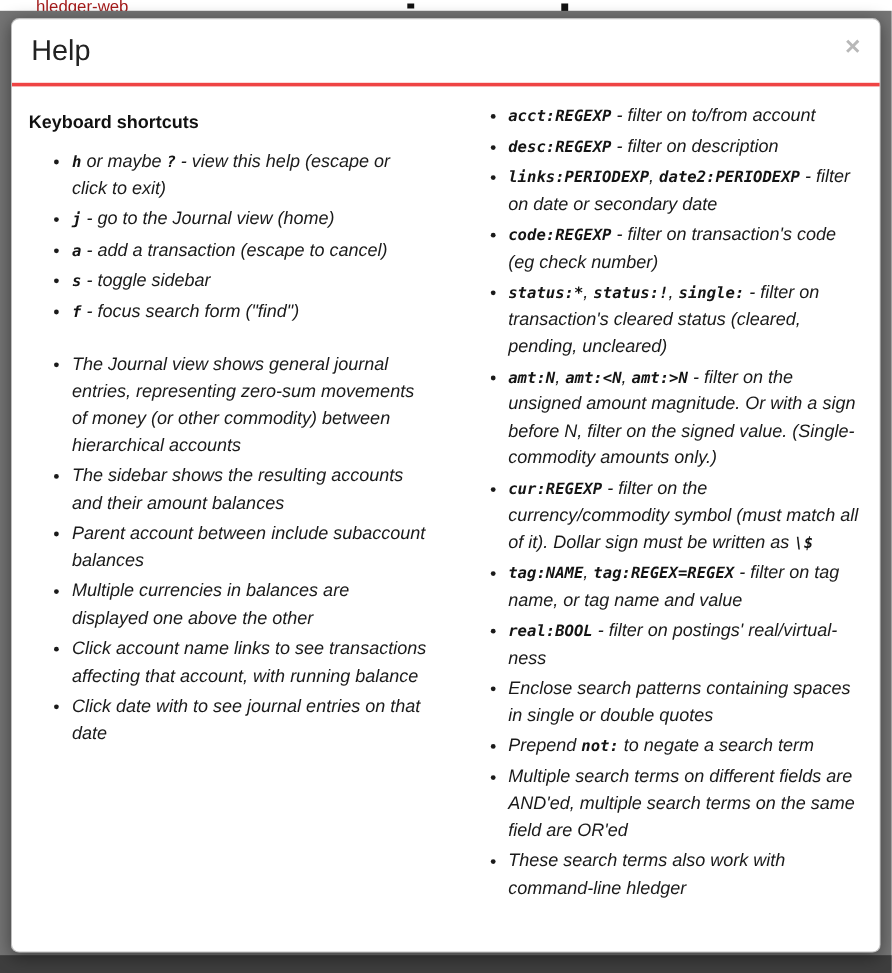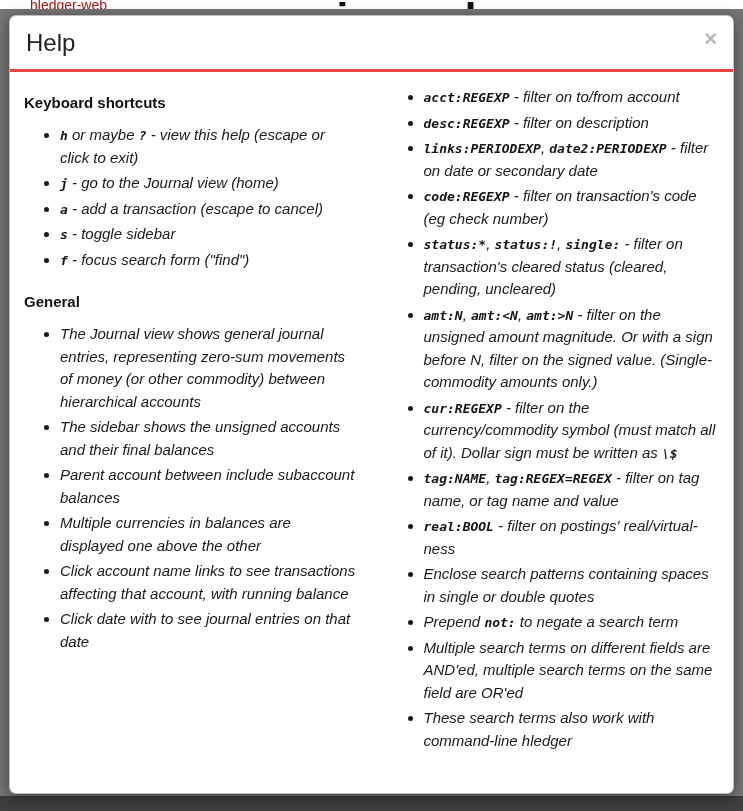--- a/index.html
+++ b/index.html
@@ -75,24 +75,23 @@
     <div class="cols">
         <div class="help-col">
           <div class="sec-heading">Keyboard shortcuts</div>
           <ul class="help-list">
             <li><code>h</code> or maybe <code>?</code> - view this help (escape or click to exit)</li>
             <li><code>j</code> - go to the Journal view (home)</li>
             <li><code>a</code> - add a transaction (escape to cancel)</li>
             <li><code>s</code> - toggle sidebar</li>
             <li><code>f</code> - focus search form ("find")</li>
           </ul>
-          <div class="sec-heading">General</div>
           <ul class="help-list">
             <li>The Journal view shows general journal entries, representing zero-sum movements of money (or other commodity) between hierarchical accounts</li>
-            <li>The sidebar shows the unsigned accounts and their final balances</li>
+            <li>The sidebar shows the resulting accounts and their amount balances</li>
             <li>Parent account between include subaccount balances</li>
             <li>Multiple currencies in balances are displayed one above the other</li>
             <li>Click account name links to see transactions affecting that account, with running balance</li>
             <li>Click date with to see journal entries on that date</li>
           </ul>
         </div>
         <div class="help-col">
           <ul class="help-list">
             <li><code>acct:REGEXP</code> - filter on to/from account</li>
             <li><code>desc:REGEXP</code> - filter on description</li>

